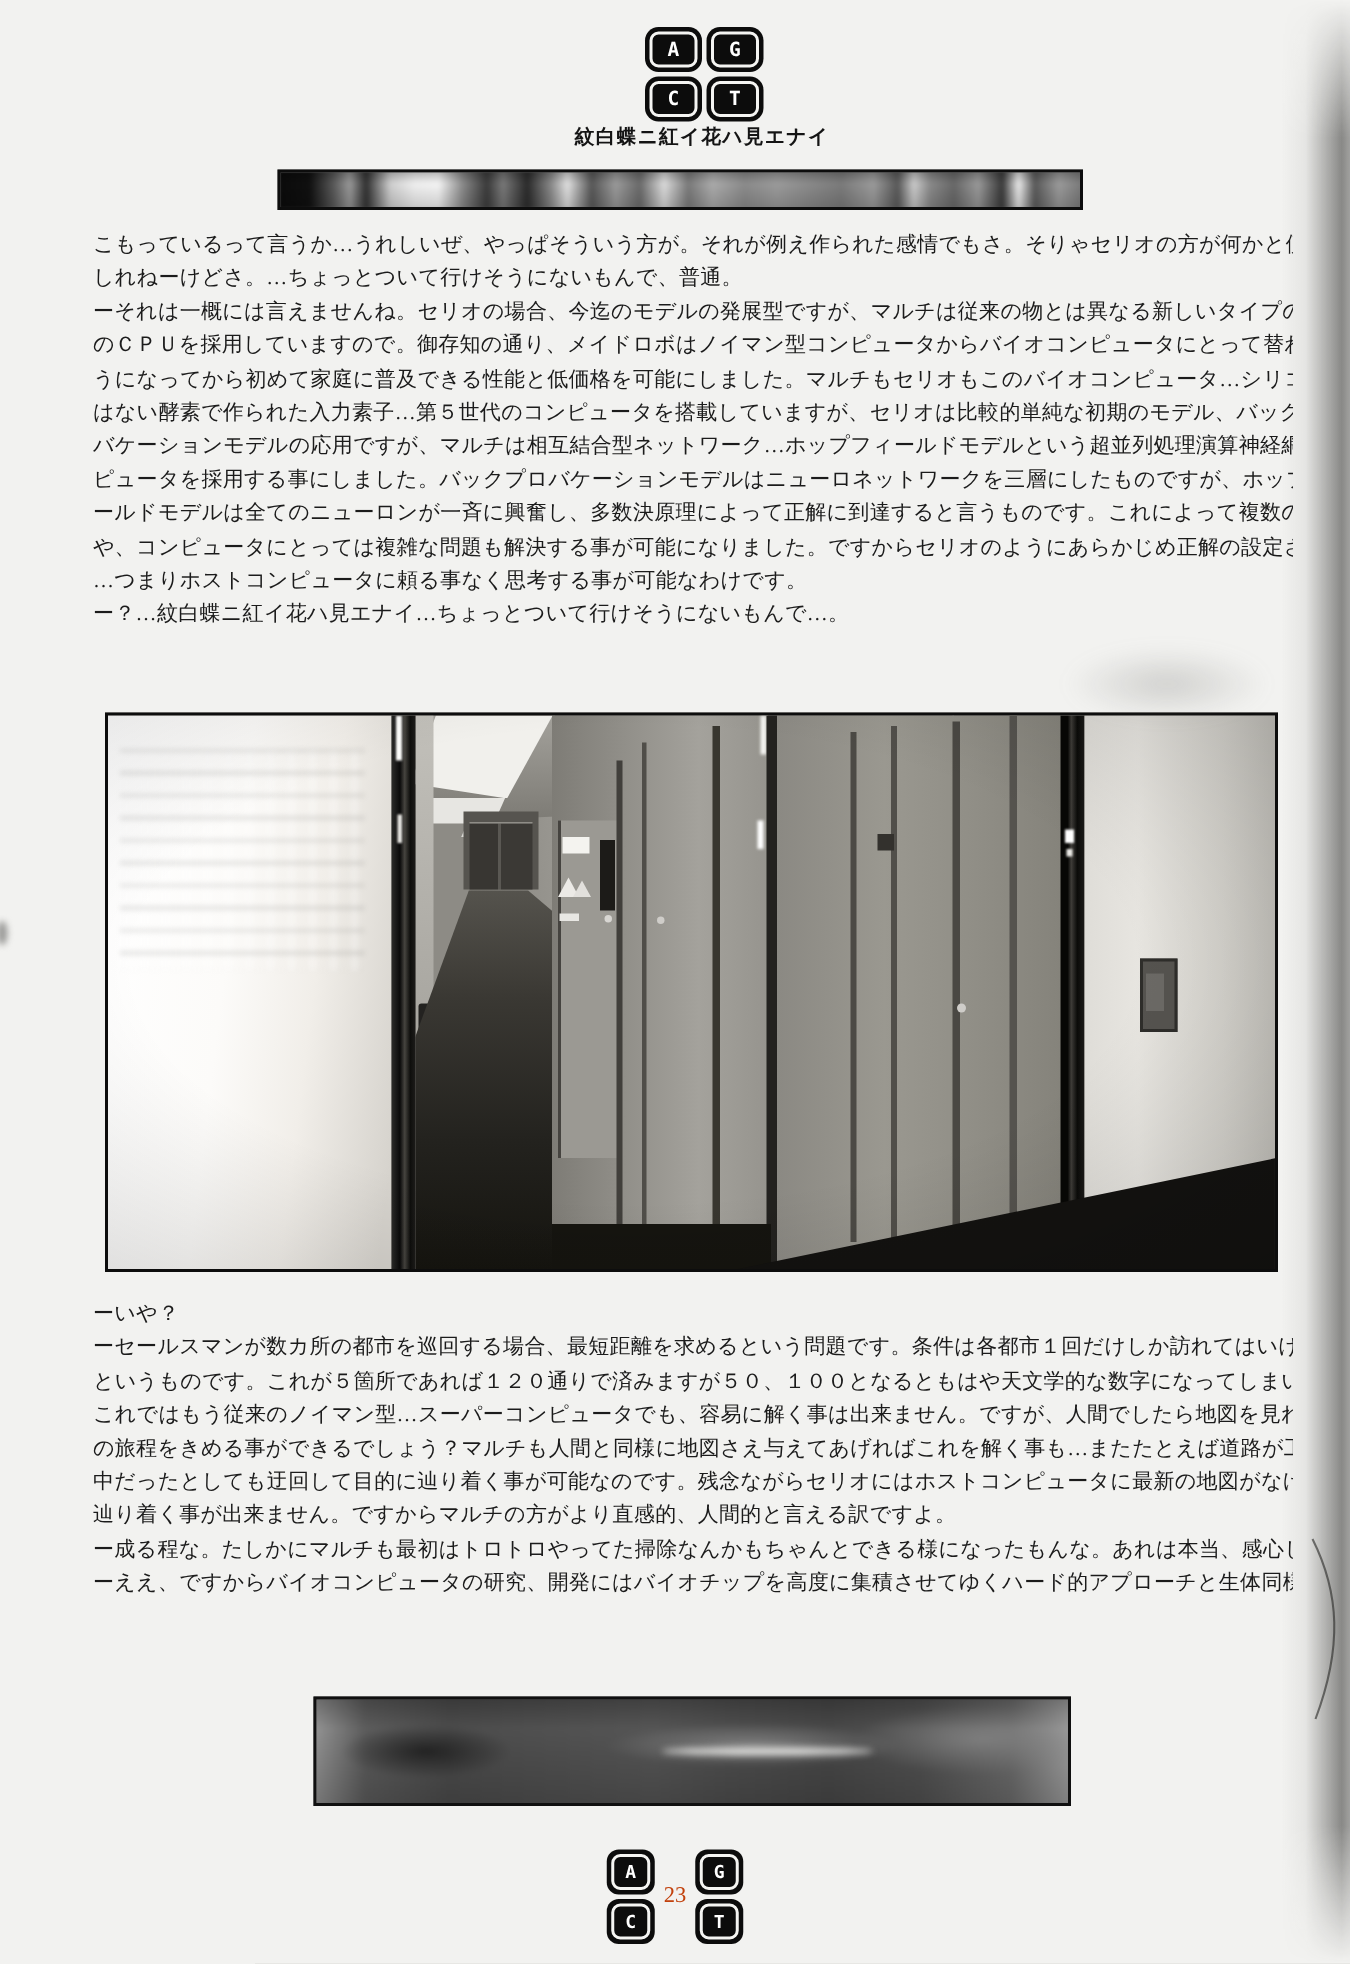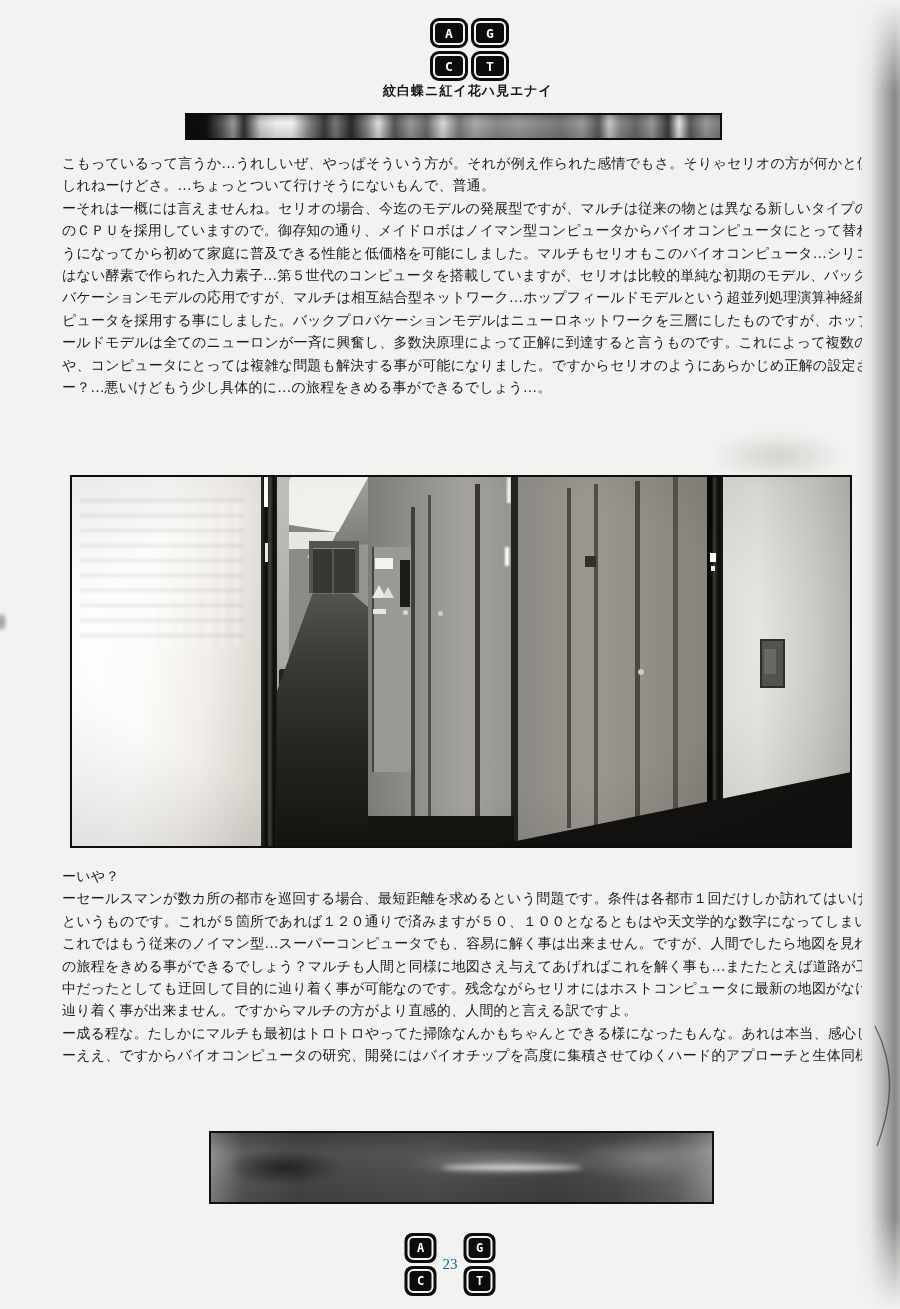--- a/index.html
+++ b/index.html
@@ -108,21 +108,21 @@
   .ph-plaque-in{left:89%;top:46.5%;width:1.5%;height:7%;background:#6b6965;}
   .ph-railing{left:38%;top:92%;width:18.8%;height:8%;background:#15140f;}
   .ph-wedge{left:54%;top:80%;width:46%;height:20%;background:#131210;clip-path:polygon(0 100%,100% 0,100% 100%);}
   .ph-vignette{left:0;top:0;width:100%;height:100%;
     background:radial-gradient(ellipse at 45% 45%,rgba(0,0,0,0) 55%,rgba(0,0,0,.14) 100%);}
 
   
   .logo-bottom{position:absolute;left:450px;top:1233px;transform:translateX(-50%);display:flex;align-items:center;gap:5px;}
   .logo-col{display:flex;flex-direction:column;gap:3px;}
   .tile.small{width:32px;height:30px;border-radius:8px;font-size:12px;}
-  .page-number{font-size:15px;color:#0369a1;margin:0 1px;font-family:"Liberation Serif",serif;}
+  .page-number{font-size:15px;color:#c2410c;margin:0 1px;font-family:"Liberation Serif",serif;}
 </style>
 </head>
 <body>
 
 <div class="page">
 
   <div class="logo-top">
     <div class="tile">
         <b>A</b>
       </div>
@@ -146,21 +146,22 @@
       <div class="tline">こもっているって言うか…うれしいぜ、やっぱそういう方が。それが例え作られた感情でもさ。そりゃセリオの方が何かと便利かも</div>
       <div class="tline">しれねーけどさ。…ちょっとついて行けそうにないもんで、普通。</div>
       <div class="tline">ーそれは一概には言えませんね。セリオの場合、今迄のモデルの発展型ですが、マルチは従来の物とは異なる新しいタイプのモデル</div>
       <div class="tline">のＣＰＵを採用していますので。御存知の通り、メイドロボはノイマン型コンピュータからバイオコンピュータにとって替わるよ</div>
       <div class="tline">うになってから初めて家庭に普及できる性能と低価格を可能にしました。マルチもセリオもこのバイオコンピュータ…シリコンで</div>
       <div class="tline">はない酵素で作られた入力素子…第５世代のコンピュータを搭載していますが、セリオは比較的単純な初期のモデル、バックプロ</div>
       <div class="tline">バケーションモデルの応用ですが、マルチは相互結合型ネットワーク…ホップフィールドモデルという超並列処理演算神経網コン</div>
       <div class="tline">ピュータを採用する事にしました。バックプロバケーションモデルはニューロネットワークを三層にしたものですが、ホップフィ</div>
       <div class="tline">ールドモデルは全てのニューロンが一斉に興奮し、多数決原理によって正解に到達すると言うものです。これによって複数の問題</div>
       <div class="tline">や、コンピュータにとっては複雑な問題も解決する事が可能になりました。ですからセリオのようにあらかじめ正解の設定された</div>
-      <div class="tline">ー？…悪いけどもう少し具体的に…の旅程をきめる事ができるでしょう…。</div>
+      <div class="tline">…つまりホストコンピュータに頼る事なく思考する事が可能なわけです。</div>
+      <div class="tline">ー？…紋白蝶ニ紅イ花ハ見エナイ…ちょっとついて行けそうにないもんで…。</div>
     </div>
 
   <div class="photo">
     <div class="ph-rwall"></div>
     <div class="ph-ceil"></div>
     <div class="ph-panel1"></div>
     <div class="ph-panel2"></div>
     <div class="ph-panel3"></div>
     <div class="ph-lwall-sliver"></div>
     <div class="ph-extinguisher"></div>

